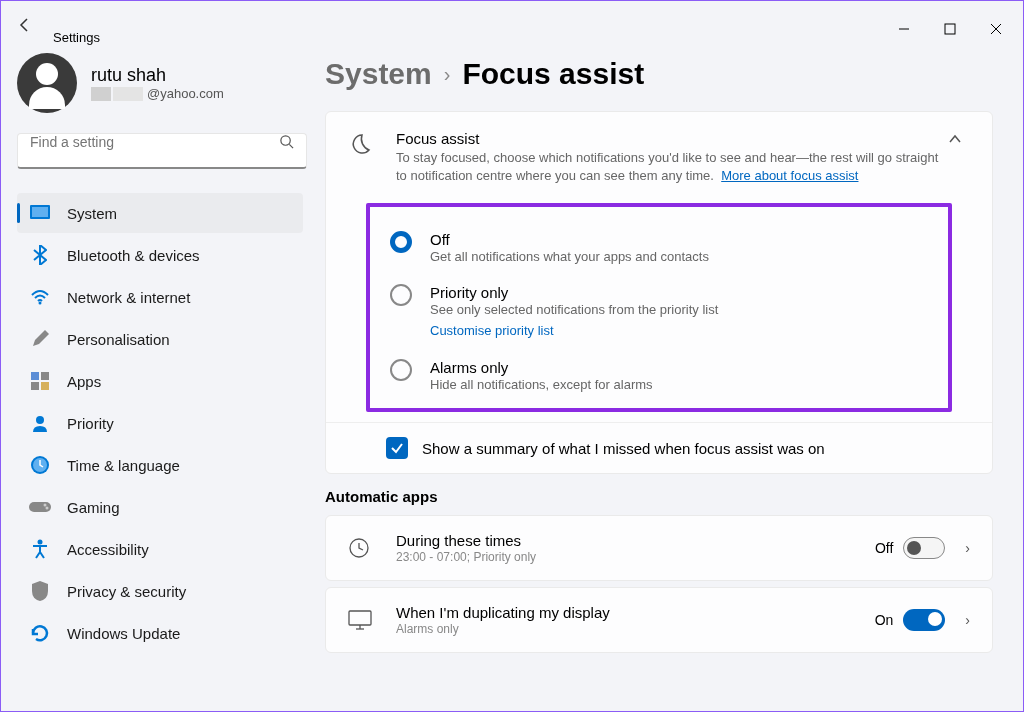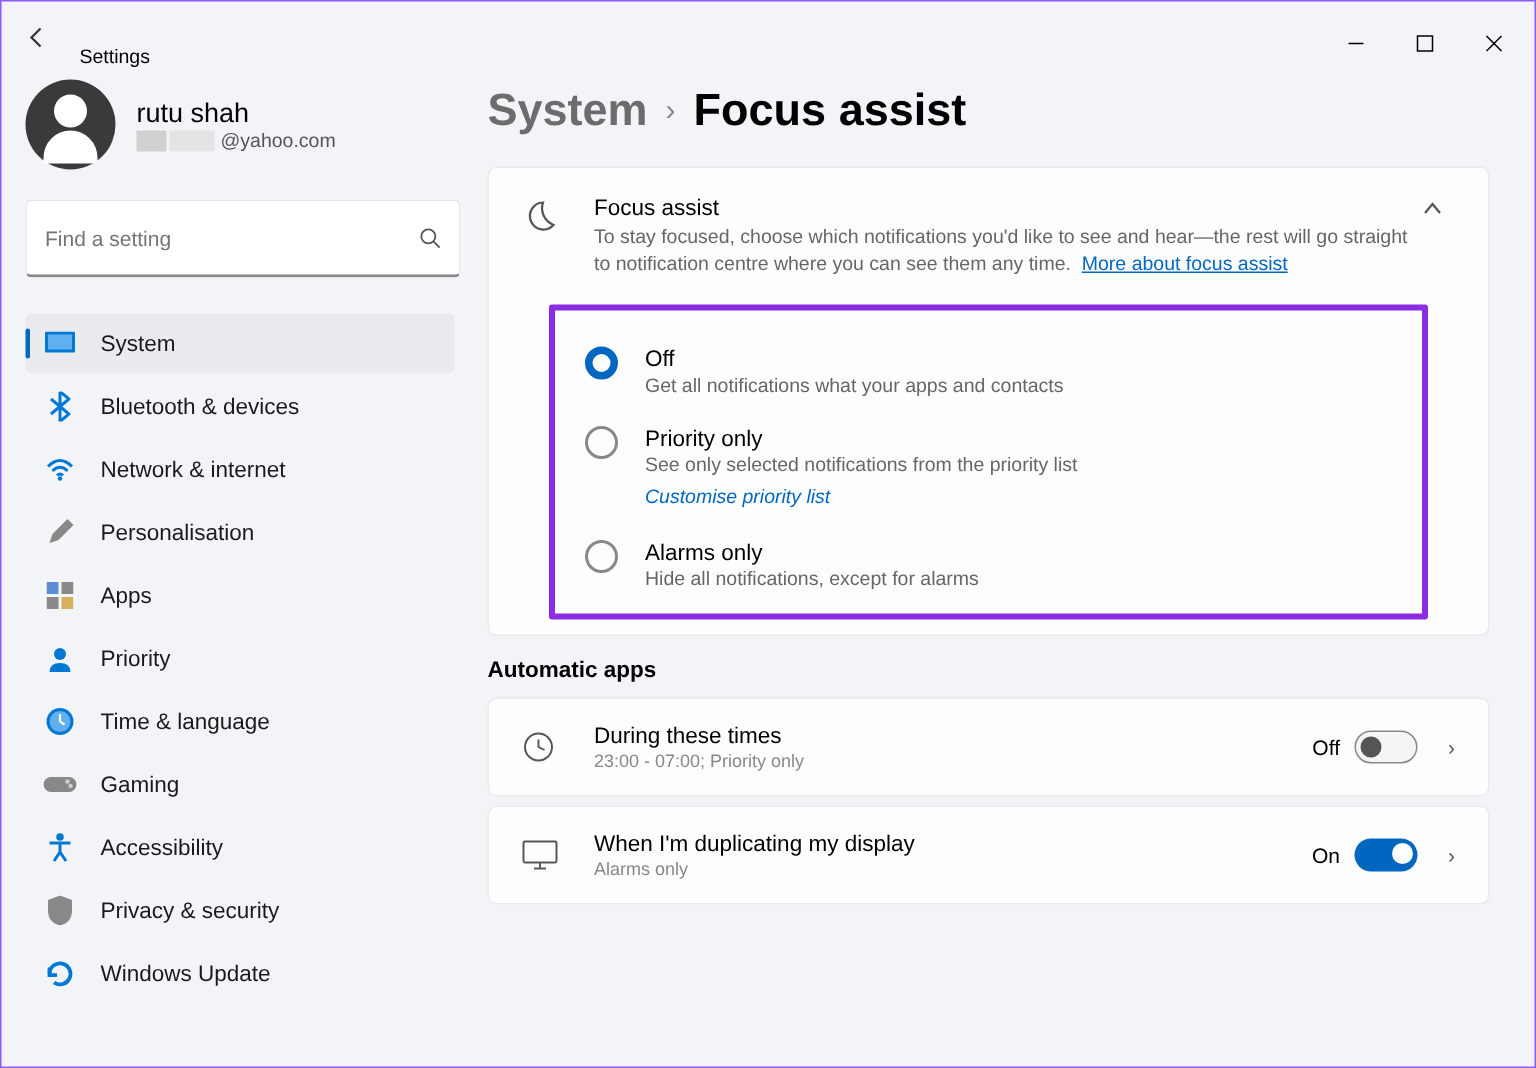--- a/index.html
+++ b/index.html
@@ -18,21 +18,21 @@
 .avatar { width: 60px; height: 60px; border-radius: 50%; background: #3a3a3a; display: flex; align-items: center; justify-content: center; position: relative; }
 .avatar-head { width: 22px; height: 22px; background: #fff; border-radius: 50%; position: absolute; top: 10px; }
 .avatar-body { width: 36px; height: 22px; background: #fff; border-radius: 18px 18px 0 0; position: absolute; bottom: 4px; }
 .profile-info { margin-left: 14px; }
 .profile-name { font-size: 18px; font-weight: 400; }
 .profile-email { font-size: 13px; color: #555; display: flex; align-items: center; gap: 4px; }
 .email-blur { display: inline-flex; gap: 2px; }
 .email-blur span { width: 20px; height: 14px; background: #d0d0d0; display: inline-block; }
 .email-blur span:last-child { width: 30px; background: #e4e4e4; }
 
-.search-box { background: #fff; border: 1px solid #e6e6e6; border-bottom: 2px solid #888; border-radius: 4px; height: 52px; display: flex; align-items: center; padding: 0 12px; margin-bottom: 24px; width: 290px; }
+.search-box { background: #fff; border: 1px solid #e6e6e6; border-bottom: 2px solid #888; border-radius: 4px; height: 36px; display: flex; align-items: flex-start; padding: 0 12px; margin-bottom: 24px; width: 290px; }
 .search-box input { border: none; outline: none; flex: 1; font-size: 14px; background: transparent; }
 .search-icon { font-size: 14px; color: #555; }
 
 .nav { list-style: none; }
 .nav-item { height: 40px; display: flex; align-items: center; padding: 0 12px; border-radius: 4px; cursor: pointer; margin: 2px 0; position: relative; }
 .nav-item.active { background: #eaebee; }
 .nav-item.active::before { content: ""; position: absolute; left: 0; top: 10px; bottom: 10px; width: 3px; background: #0067c0; border-radius: 2px; }
 .nav-icon { width: 22px; height: 22px; margin-right: 16px; display: flex; align-items: center; justify-content: center; }
 .nav-label { font-size: 15px; color: #1a1a1a; }
 
@@ -49,21 +49,21 @@
 .card-desc { font-size: 13px; color: #666; margin-top: 2px; line-height: 1.4; }
 .card-desc a { color: #0067c0; text-decoration: underline; }
 .chevron-container { margin-left: auto; padding: 4px 8px; cursor: pointer; }
 
 .highlight-box { border: 4px solid #8b2be2; margin: 4px 40px 10px 40px; padding: 14px 20px 6px 20px; border-radius: 2px; }
 .radio-row { display: flex; align-items: flex-start; padding: 10px 0; }
 .radio { width: 22px; height: 22px; border: 2px solid #888; border-radius: 50%; margin-right: 18px; flex-shrink: 0; position: relative; cursor: pointer; }
 .radio.checked { border-color: #0067c0; border-width: 5px; }
 .radio-label { font-size: 15px; }
 .radio-sub { font-size: 13px; color: #666; margin-top: 1px; }
-.radio-link { color: #0067c0; font-size: 13px; cursor: pointer; margin-top: 6px; display: inline-block; font-style: italic; }
+.radio-link { color: #0067c0; font-size: 13px; cursor: pointer; margin-top: 6px; display: inline-block; }
 
 .summary-row { border-top: 1px solid #eee; display: flex; align-items: center; padding: 14px 22px 14px 60px; }
 .checkbox { width: 22px; height: 22px; background: #0067c0; border-radius: 4px; margin-right: 14px; display: flex; align-items: center; justify-content: center; color: #fff; font-size: 14px; cursor: pointer; }
 .summary-text { font-size: 15px; }
 
 .section-title { font-size: 15px; font-weight: 600; margin: 14px 0 10px 0px; }
 
 .rule-row { display: flex; align-items: center; padding: 16px 22px; }
 .rule-icon { width: 28px; margin-right: 20px; color: #555; }
 .rule-text { flex: 1; }
@@ -288,20 +288,28 @@
         </div>
         <div class="radio-row">
           <div class="radio"></div>
           <div>
             <div class="radio-label">Alarms only</div>
             <div class="radio-sub">Hide all notifications, except for alarms</div>
           </div>
         </div>
       </div>
 
+      <div class="summary-row">
+        <div class="checkbox">
+          <svg width="14" height="14" viewBox="0 0 14 14">
+              <path d="M2 7 L6 11 L12 3" stroke="#fff" stroke-width="2" fill="none"></path>
+            </svg>
+        </div>
+        <div class="summary-text">Show a summary of what I missed when focus assist was on</div>
+      </div>
     </div>
 
     <div class="section-title">Automatic apps</div>
 
     <div class="card" style="margin-bottom:6px">
       <div class="rule-row">
         <div class="rule-icon">
           <svg width="22" height="22" viewBox="0 0 22 22">
               <circle cx="11" cy="11" r="9" stroke="#555" fill="none" stroke-width="1.3"></circle>
               <path d="M11 6 L11 11 L15 13" stroke="#555" stroke-width="1.3" fill="none"></path>

